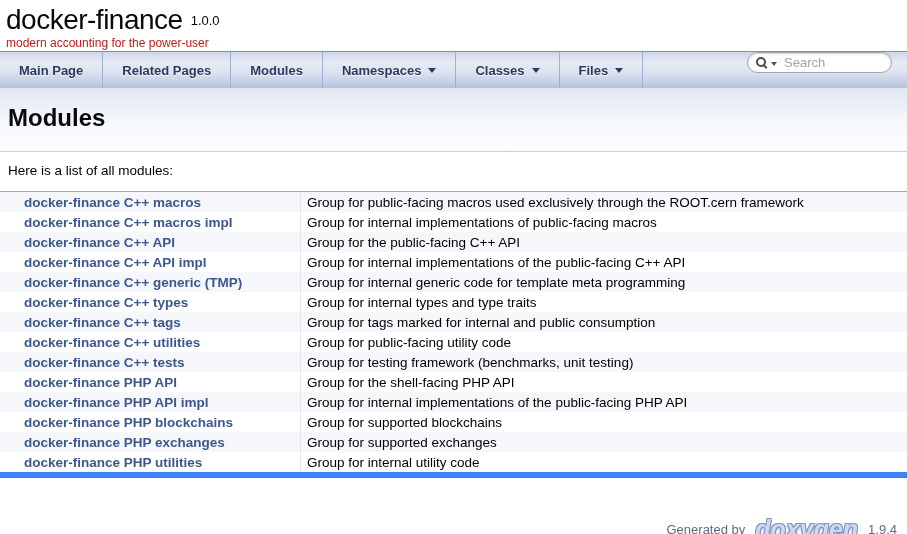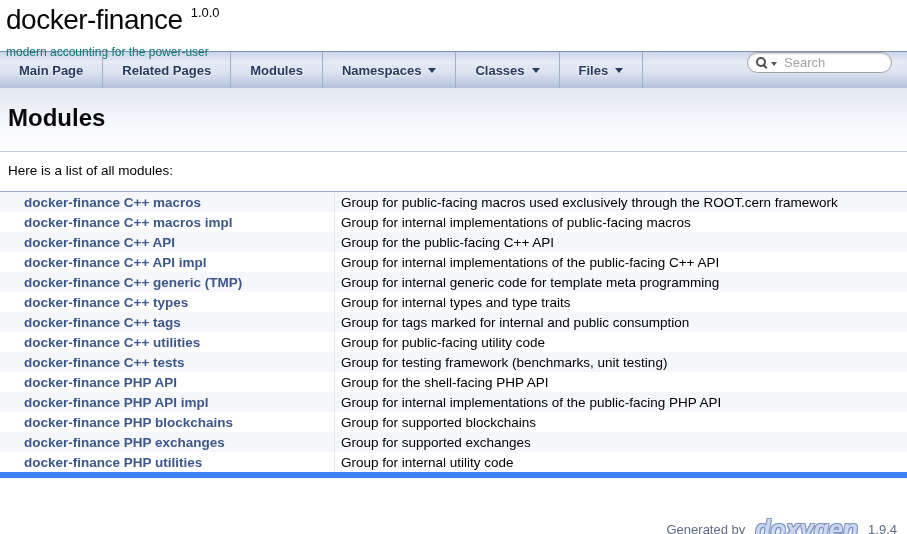--- a/index.html
+++ b/index.html
@@ -1,24 +1,24 @@
 <!DOCTYPE html>
 <html><head>
 <meta charset="utf-8">
 <style>
   * { margin:0; padding:0; box-sizing:border-box; }
   html,body { width:907px; height:534px; background:#fff; overflow:hidden;
               font-family:"Liberation Sans", sans-serif; }
 
   
   #titlearea { padding:5px 0 0 6px; height:52px; border-bottom:1px solid #7d8fb9; background:#fff; }
-  .projectrow { display:flex; align-items:flex-start; gap:8px; }
+  .projectrow { display:flex; align-items:center; gap:8px; }
   #projectname { font-size:28px; line-height:30px; color:#090909; letter-spacing:-0.5px; }
   #projectnumber { font-size:13px; color:#090909; }
-  #projectbrief { font-size:12px; color:#0f766e; margin-top:10px; }
+  #projectbrief { font-size:12px; color:#b91c1c; margin-top:1px; }
 
   
   .tabs { display:flex; align-items:stretch; height:36px;
           background:linear-gradient(to bottom,#ccd6ea 0%,#e6ebf5 28%,#dde4f0 55%,#c3cee5 85%,#b4c1dc 100%); }
   .tab { display:flex; align-items:center; padding:12px 19px; cursor:pointer;
          border-right:1px solid #9fafd2;justify-content:center; }
   .tab span.lbl { font-size:13px; font-weight:bold; color:#283a5d;
                   text-shadow:0 1px 1px rgba(255,255,255,0.9); }
   .chev { display:inline-block; width:0; height:0; margin-left:7px;
           border-left:4px solid transparent; border-right:4px solid transparent;
@@ -49,21 +49,21 @@
   .contents { }
   .intro { font-size:13.5px; color:#000; margin:10px 0 12px 8px; line-height:17px; }
 
   .directory { width:100%; border-top:1px solid #97a7c8; border-bottom:6px solid #3b82f6;
                border-collapse:collapse; }
   .drow { display:flex; height:20px; align-items:center; }
   .drow:nth-child(odd) { background:#f5f7fb; }
   .entry { width:300px; flex:none; padding-left:24px; white-space:nowrap; overflow:hidden; }
   .entry a { font-size:13.5px; font-weight:bold; color:#3d578c; text-decoration:none; cursor:pointer; }
   .desc { flex:1; padding-left:6px; border-left:1px solid #e4e6ea; align-self:stretch;
-          display:flex; align-items:center; font-size:13.5px; color:#000;margin-left:34px; }
+          display:flex; align-items:center; font-size:13.5px; color:#000; }
 
   
   .footer { margin-top:38px; display:flex; justify-content:flex-end; align-items:center;
             padding-right:10px; gap:7px; }
   .gentext, .genver { font-size:13px; color:#5f6b84; }
   .doxylogo { position:relative; z-index:0; display:inline-block; font-size:25px; font-weight:bold;
               color:#cdd9f2; letter-spacing:0; line-height:26px; padding:0 3px;
               text-shadow:-1px -1px 0 #8397c1, 1px -1px 0 #8397c1, -1px 1px 0 #8397c1,
                           1px 1px 0 #8397c1, 0 3px 3px #b3c1dd;font-style:italic; }
   .doxylogo::after { content:''; position:absolute; left:2px; right:2px; bottom:1px; height:5px;

